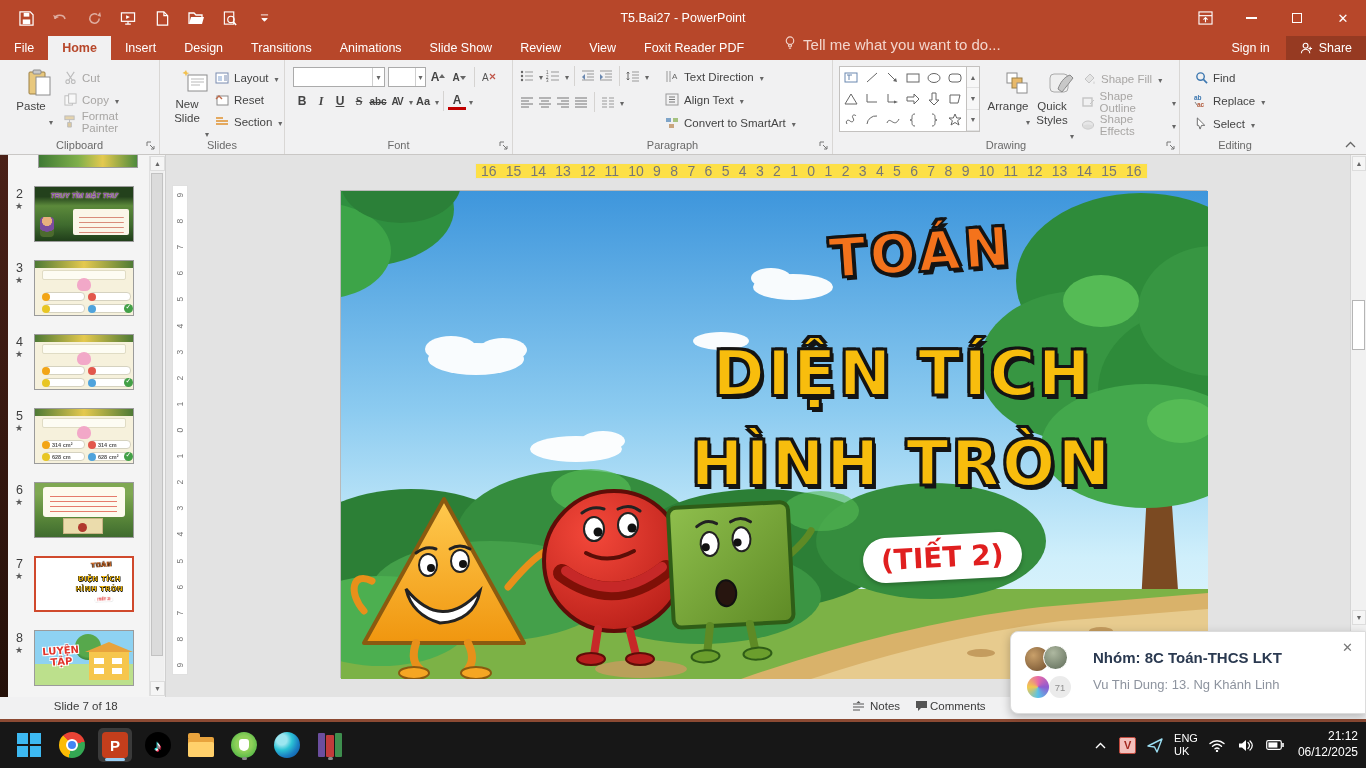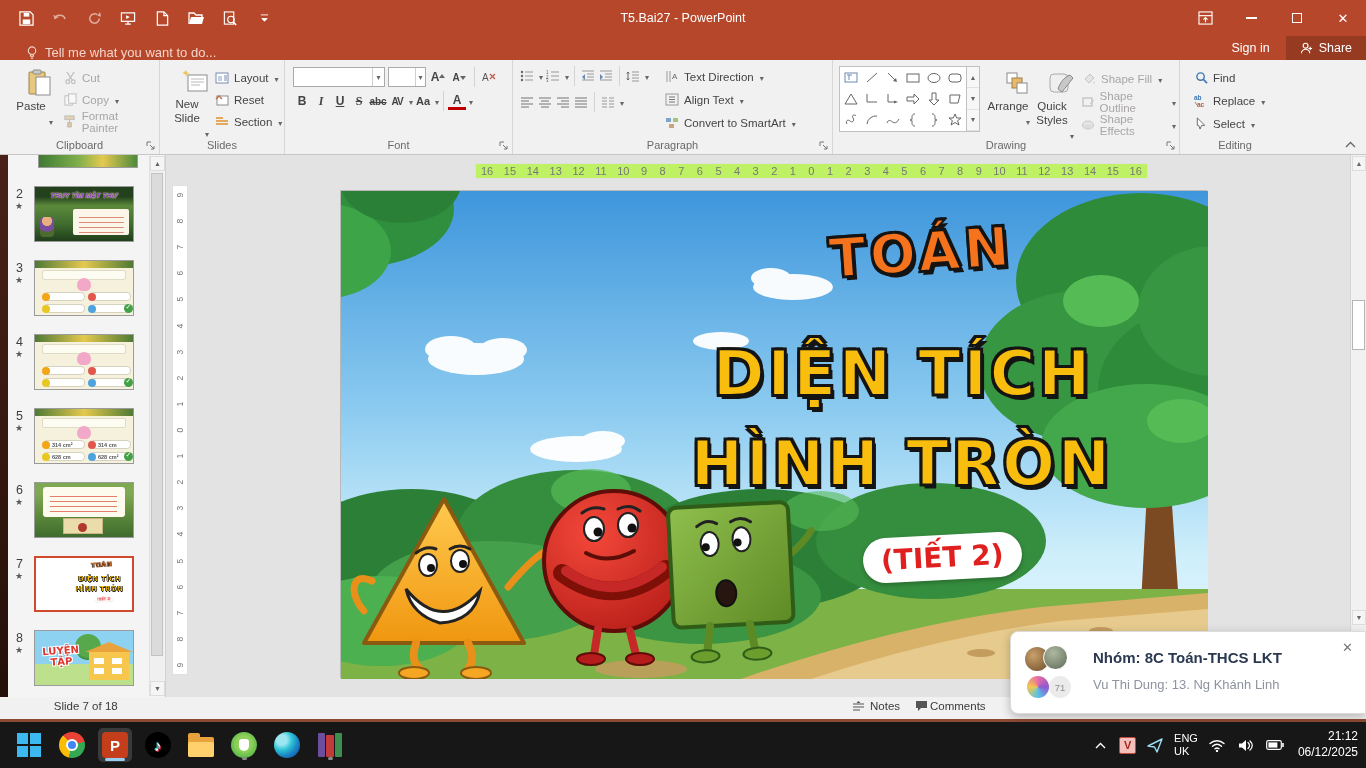--- a/index.html
+++ b/index.html
@@ -15,21 +15,21 @@
   .app-title { position:absolute; left:0; right:0; text-align:center; font-size:12.5px; pointer-events:none; }
   .winctrls { position:absolute; right:0; top:0; height:36px; display:flex; }
   .wbtn { width:46px; height:36px; display:flex; align-items:center; justify-content:center; font-size:13px; }
   .min-shape { width:11px; height:1.5px; background:#fff; }
   .restore-shape { width:10px; height:10px; border:1.5px solid #fff; }
 
   
   #tabrow { position:absolute; left:0; top:36px; width:1366px; height:24px; background:#B7472A; display:flex; align-items:stretch; color:#fff; }
   .tab { padding:0 14px; display:flex; align-items:center; font-size:12.5px; }
   .tab.active { background:#F1F1F2; color:#B7472A; font-weight:bold; }
-  .tellme { display:flex; align-items:flex-end; gap:7px; margin-left:26px; color:#F3D5CC; font-size:13px; }
+  .tellme { display:flex; align-items:flex-start; gap:7px; margin-left:26px; color:#F3D5CC; font-size:15px; }
   .tab-right { position:absolute; right:0; top:0; height:24px; display:flex; align-items:stretch; }
   .signin { display:flex; align-items:center; padding:0 16px; font-size:12.5px; }
   .share { display:flex; align-items:center; gap:6px; padding:0 14px; font-size:12.5px; background:rgba(0,0,0,0.18); }
 
   
   #ribbon { position:absolute; left:0; top:60px; width:1366px; height:95px; background:#F1F1F2; border-bottom:1px solid #C9C7C5; }
   .rgroup { position:absolute; top:0; height:94px; border-right:1px solid #D9D7D5; }
   .rlabel { position:absolute; bottom:3px; left:0; right:0; text-align:center; font-size:11px; color:#6A6A6A;margin-top:48px; }
   .launcher { position:absolute; bottom:3px; right:3px; width:10px; height:10px; color:#777; }
   .bigbtn { display:inline-flex; flex-direction:column; align-items:flex-end; width:46px; padding-top:5px; height:76px; }
@@ -91,21 +91,21 @@
   .tp-bg { position:absolute; inset:0; background:linear-gradient(180deg,#8ED2F2 0 62%,#BCE08C 62% 100%); }
   .tp-tree { position:absolute; right:32px; top:3px; width:26px; height:26px; background:radial-gradient(circle at 50% 40%,#57A84C 0 60%,#3D8A3C 75%); border-radius:50%; }
   .tp-house { position:absolute; right:4px; bottom:5px; width:40px; height:28px; background:#F6C64D; }
   .tp-house::before { content:""; position:absolute; left:-4px; top:-10px; border-left:24px solid transparent; border-right:24px solid transparent; border-bottom:10px solid #E8A33C; }
   .tp-house::after { content:""; position:absolute; left:5px; top:6px; width:28px; height:16px; background-image:linear-gradient(#fff,#fff),linear-gradient(#fff,#fff),linear-gradient(#fff,#fff),linear-gradient(#fff,#fff); background-size:10px 6px; background-position:0 0,18px 0,0 10px,18px 10px; background-repeat:no-repeat; }
   .tp-text { position:absolute; left:6px; top:14px; font-family:"DejaVu Sans",sans-serif; font-size:10px; font-weight:bold; color:#E2342B; transform:rotate(-4deg); text-shadow:1px 1px 0 #fff,-1px 1px 0 #fff,1px -1px 0 #fff,-1px -1px 0 #fff; line-height:1.1; width:40px; text-align:center; }
   .mini-canvas { position:absolute; left:0; top:0; transform:scale(0.113); transform-origin:0 0; }
 
   
   #editor { position:absolute; left:166px; top:0; right:0; height:542px; }
-  #h-ruler { position:absolute; left:309px; top:8px; width:673px; height:16px; background:#bef264; border:1px solid #E0E0E0; display:flex; justify-content:space-between; align-items:center; padding:0 5px; font-size:11px; color:#777; }
+  #h-ruler { position:absolute; left:309px; top:8px; width:673px; height:16px; background:#fde047; border:1px solid #E0E0E0; display:flex; justify-content:space-between; align-items:center; padding:0 5px; font-size:14px; color:#777; }
   #v-ruler { position:absolute; left:6px; top:30px; width:16px; height:490px; background:#FFF; border:1px solid #E0E0E0; display:flex; flex-direction:column; justify-content:space-between; align-items:center; padding:4px 0; font-size:8.5px; color:#777; }
   #v-ruler span { transform:rotate(270deg); }
   #slide-wrap { position:absolute; left:174px; top:35px; width:867px; height:488px; border:1px solid #B9B9B9; background:#fff; }
   #slide-canvas { position:absolute; left:0; top:0; width:867px; height:488px; overflow:hidden; }
   .scene { position:absolute; inset:0; }
   .slide-text { position:absolute; font-family:"DejaVu Sans",sans-serif; font-weight:bold; white-space:nowrap; }
   .kicker { left:488px; top:30px; font-size:54px; letter-spacing:4px; color:#F4731C; -webkit-text-stroke:2px #141414; text-shadow:3px 4px 0 #141414,-2px 2px 0 #141414,2px -2px 0 #141414,-2px -2px 0 #141414; transform:rotate(-4deg); }
   .tline { color:#F8BD0D; -webkit-text-stroke:2px #141414; text-shadow:3px 4px 0 #141414,-2px 2px 0 #141414,2px -2px 0 #141414,-2px -2px 0 #141414; letter-spacing:3px; }
   .tline1 { left:372px; top:146px; font-size:62px; }
   .tline2 { left:350px; top:236px; font-size:62px; }
@@ -234,20 +234,32 @@
         <span class="min-shape"></span>
       </span>
     <span class="wbtn">
         <span class="restore-shape"></span>
       </span>
     <span class="wbtn">✕</span>
   </div>
 </div>
 
 <div id="tabrow">
+  <div id="tabs-host" style="display:flex;">
+      <div class="tab">File</div>
+      <div class="tab active">Home</div>
+      <div class="tab">Insert</div>
+      <div class="tab">Design</div>
+      <div class="tab">Transitions</div>
+      <div class="tab">Animations</div>
+      <div class="tab">Slide Show</div>
+      <div class="tab">Review</div>
+      <div class="tab">View</div>
+      <div class="tab">Foxit Reader PDF</div>
+    </div>
   <div class="tellme">
     <svg width="12" height="14" viewBox="0 0 12 15">
         <circle cx="6" cy="5" r="4" fill="none" stroke="#F3D5CC" stroke-width="1.2"></circle>
         <path d="M4.5 9v2h3V9M4.8 13h2.4" stroke="#F3D5CC" stroke-width="1.2" fill="none"></path>
       </svg>
     <span>Tell me what you want to do...</span>
   </div>
   <div class="tab-right">
     <span class="signin">Sign in</span>
     <span class="share">

